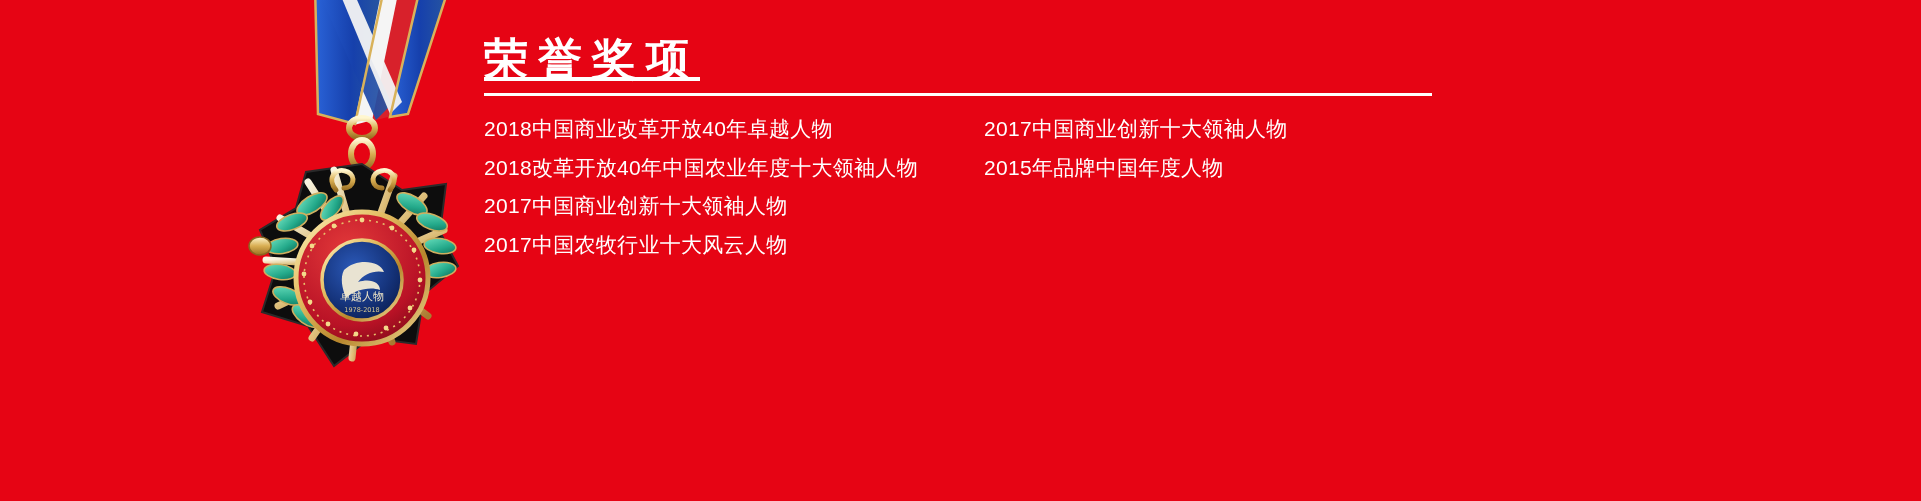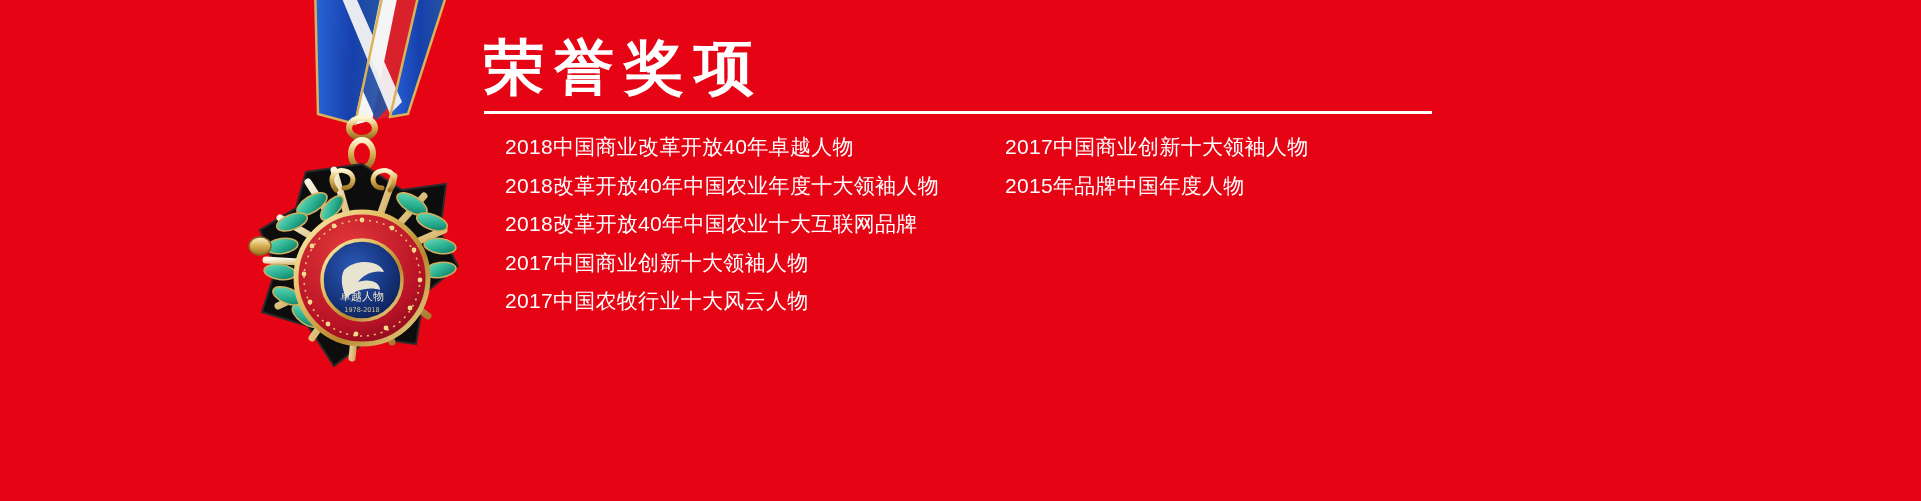--- a/index.html
+++ b/index.html
@@ -29,45 +29,46 @@
   .medal-art svg { display: block; }
 
   
   .content {
     position: absolute;
     left: 480px;
     top: 34px;
     width: 1420px;
   }
   .title {
-    font-size: 60px;
+    font-size: 44px;
     font-weight: 700;
     color: #ffffff;
     letter-spacing: 10px;
     line-height: 1.12;
     margin: 0 0 8px 4px;
     white-space: nowrap;
+    text-decoration: underline;
   }
   .rule {
     width: 948px;
     height: 3px;
     background: #ffffff;
     margin: 10px 0 14px 4px;
   }
   .awards {
     display: flex;
     flex-direction: row;
     align-items: flex-start;
     column-gap: 0px;
   }
   .col {
     display: flex;
     flex-direction: column;
   }
-  .col-left  { width: 500px; margin-left: 21px; }
+  .col-left  { width: 500px; }
   .col-right { width: 600px; }
   .award-line {
     color: #ffffff;
     font-size: 21px;
     line-height: 38.5px;
     white-space: nowrap;
     letter-spacing: 0.3px;
     margin-left: 4px;
   }
 </style>
@@ -212,21 +213,20 @@
 
     <h1 class="title">荣誉奖项</h1>
 
     <div class="rule"></div>
 
     <div class="awards">
 
       <div class="col col-left">
         <div class="award-line">2018中国商业改革开放40年卓越人物</div>
         <div class="award-line">2018改革开放40年中国农业年度十大领袖人物</div>
-        <div class="award-line">2018改革开放40年中国农业十大互联网品牌</div>
         <div class="award-line">2017中国商业创新十大领袖人物</div>
         <div class="award-line">2017中国农牧行业十大风云人物</div>
       </div>
 
       <div class="col col-right">
         <div class="award-line">2017中国商业创新十大领袖人物</div>
         <div class="award-line">2015年品牌中国年度人物</div>
       </div>
 
     </div>

